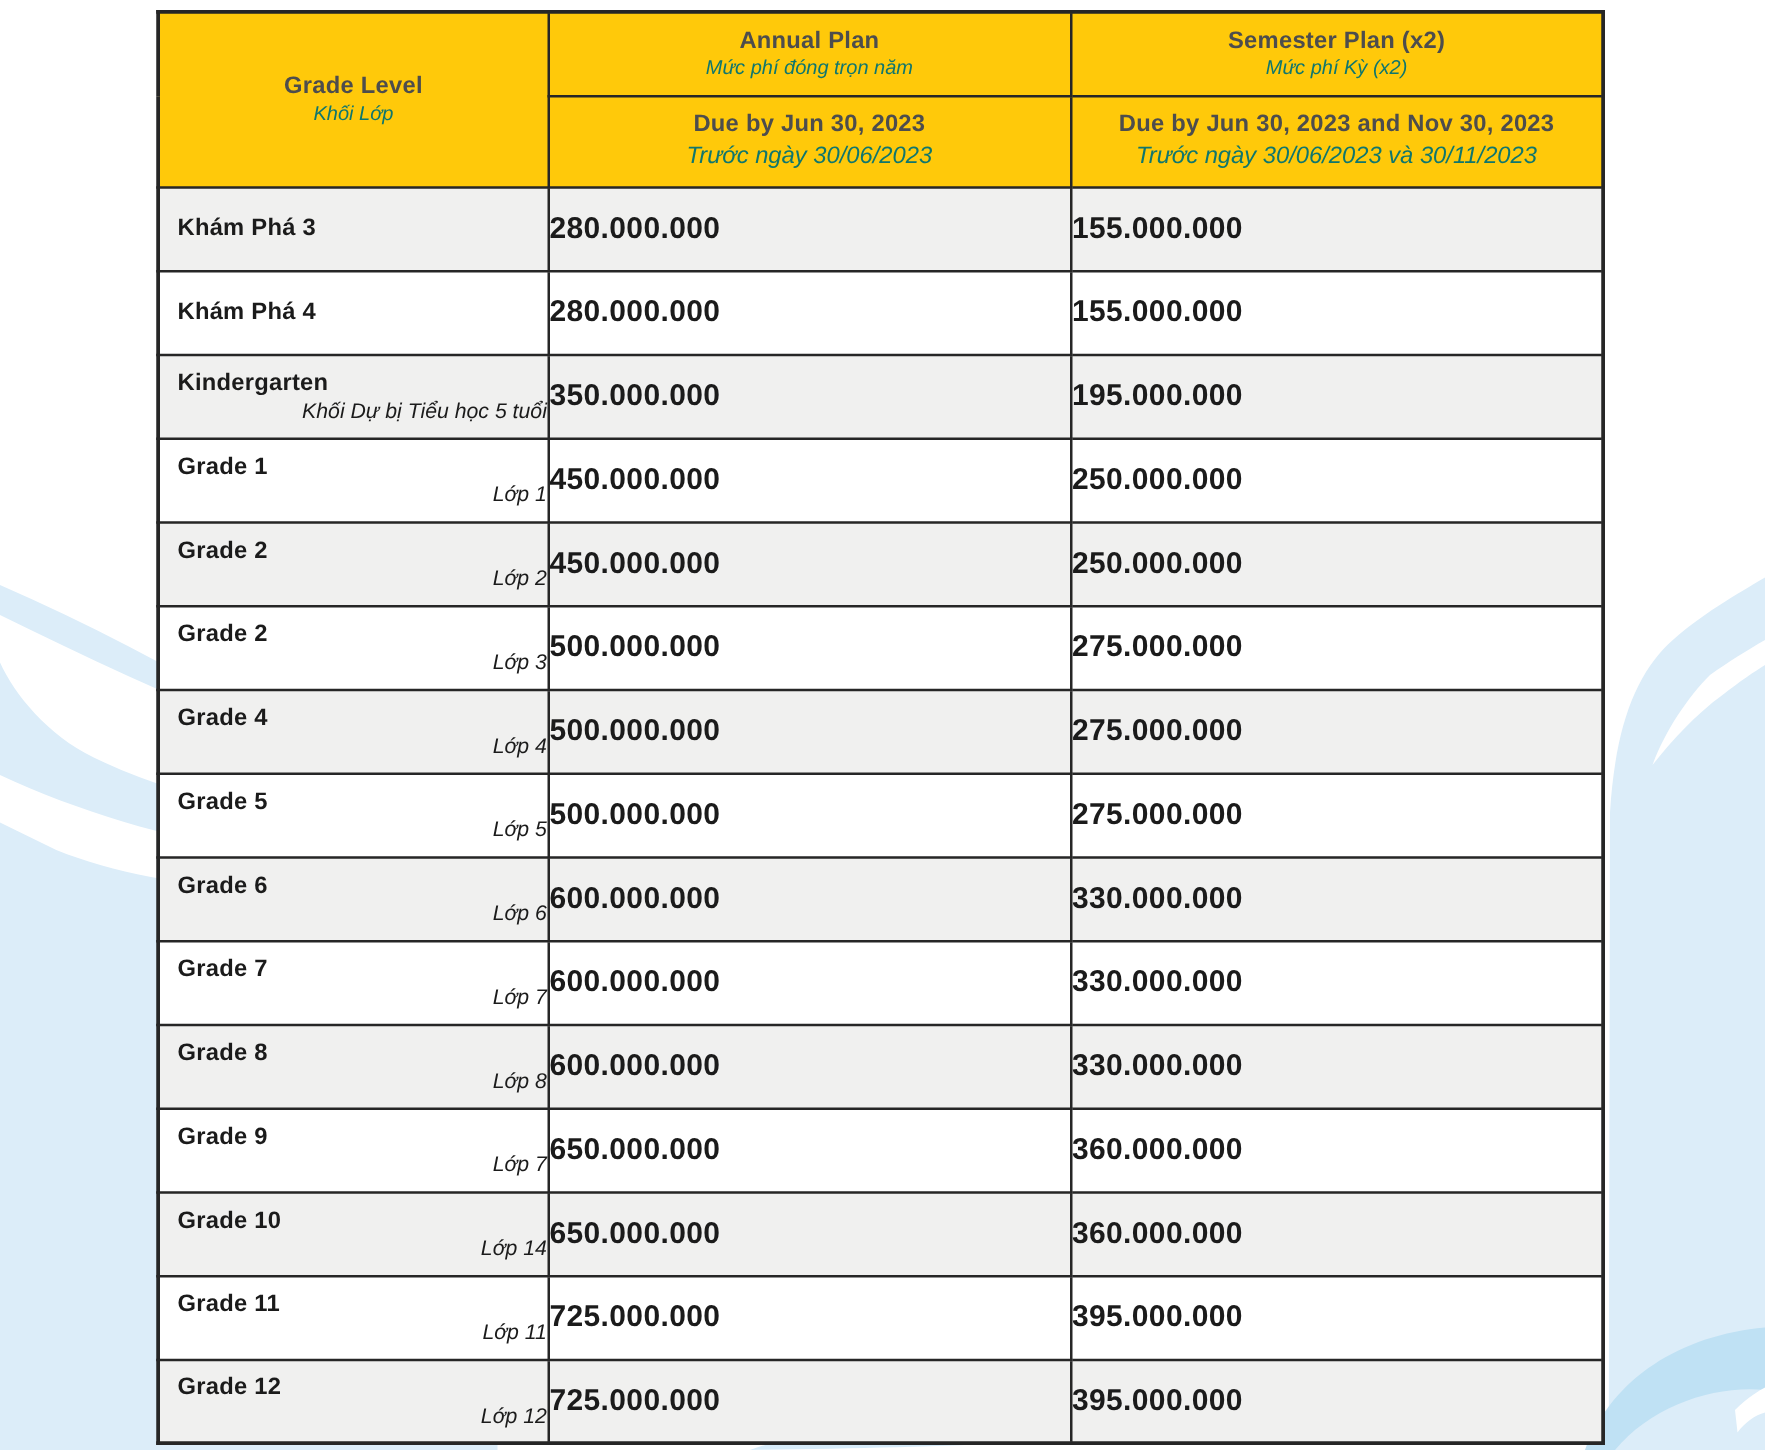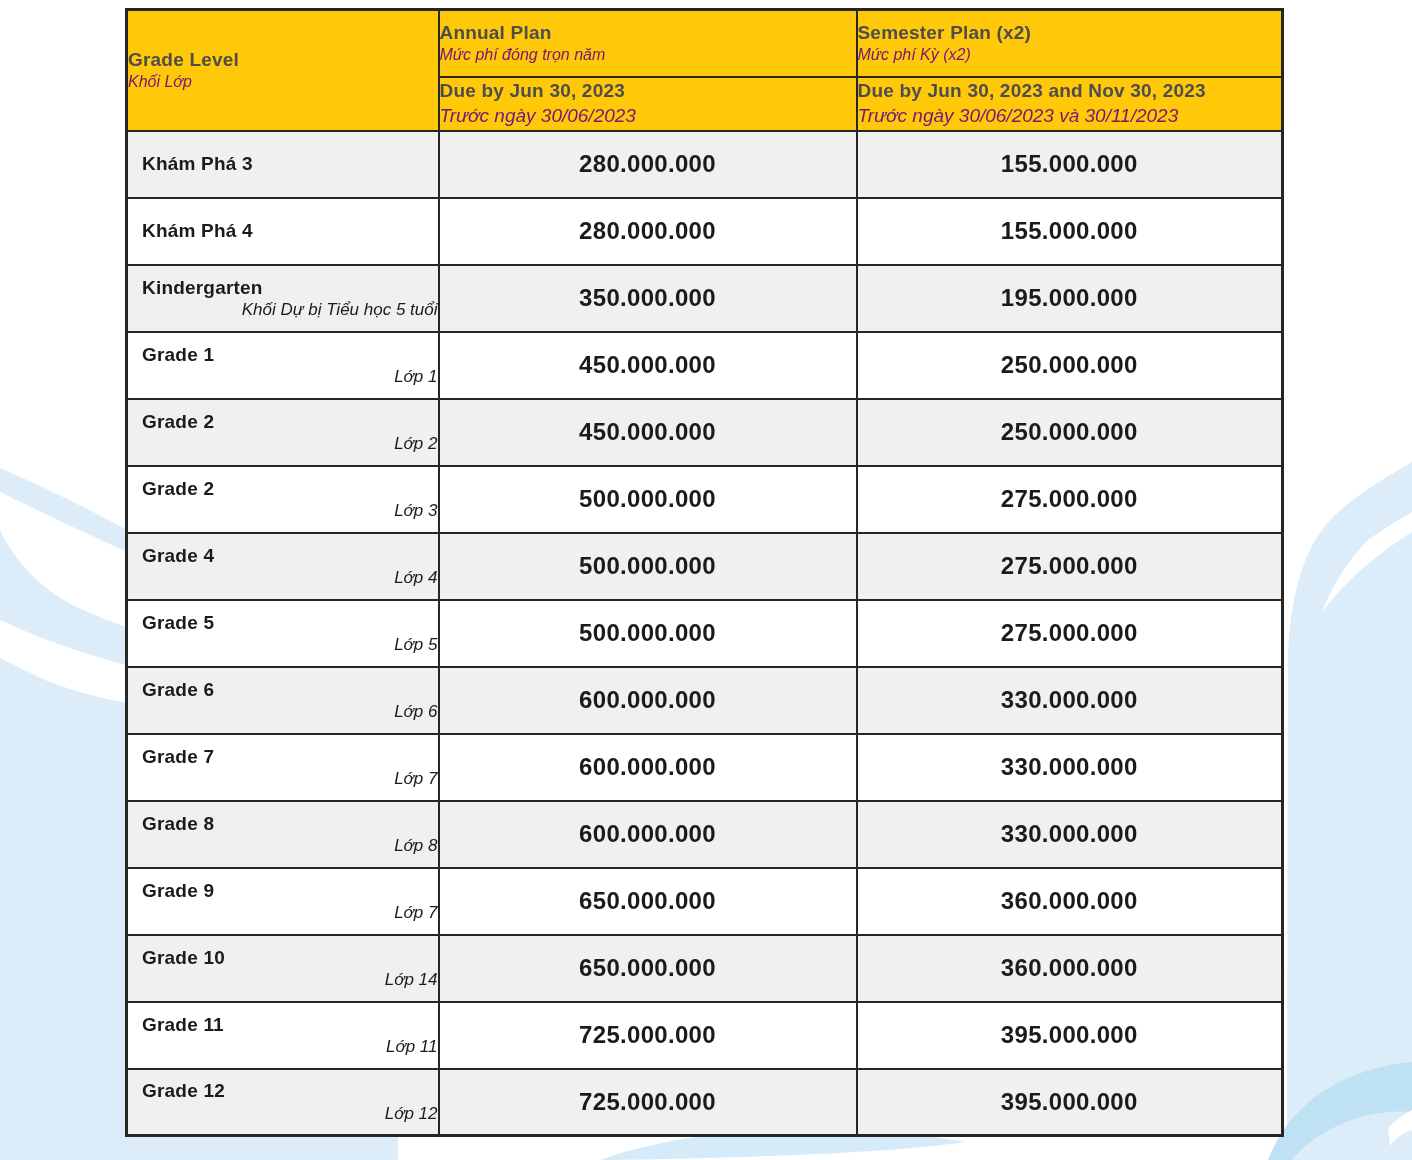--- a/index.html
+++ b/index.html
@@ -24,49 +24,49 @@
     table-layout: fixed;
     z-index: 1;
     border: 3px solid #262626;
   }
   .fee-table th, .fee-table td {
     border: 2px solid #262626;
     vertical-align: middle;
   }
   .fee-table thead th {
     background: #FFC90A;
-    text-align: left;
+    text-align: center;
   }
   tr.head-row-1 { height: 67px; }
-  tr.head-row-2 { height: 54px; }
+  tr.head-row-2 { height: 73px; }
   .h-en {
     font-weight: 700; font-size: 19px; color: #4d4d4d;
     line-height: 1.3; letter-spacing: 0.2px;
   }
   .h-vi {
     font-style: italic; font-weight: 400;
-    font-size: 16px; color: #701a75; line-height: 1.3;
+    font-size: 16px; color: #0f766e; line-height: 1.3;
   }
   .due .h-vi { font-size: 19px; }
   tbody tr { height: 67px; }
   tbody tr:nth-child(odd)  td { background: #f0f0ef; }
   tbody tr:nth-child(even) td { background: #ffffff; }
   td.c-grade { padding-left: 14px; text-align: left; }
   .g-en {
     font-weight: 700; font-size: 19px; color: #1b1b1b;
     line-height: 1.25; letter-spacing: 0.2px;
   }
   .g-vi {
     font-style: italic; font-size: 17px; color: #1b1b1b;
     line-height: 1.25;
     text-align: right;
   }
   .g-vi:empty { display: none; }
   td.c-val {
-    text-align: center;
+    text-align: left;
     font-weight: 700; font-size: 24px; color: #1b1b1b;
     letter-spacing: 0.3px;
   }
 </style>
 </head>
 <body>
 
 <svg class="deco" viewBox="0 0 1412 1160" aria-hidden="true">
 
   <path d="M0,468 C120,520 250,595 345,675 C395,720 405,790 398,880 L398,1160 L0,1160 Z" fill="#dcedf9"></path>

